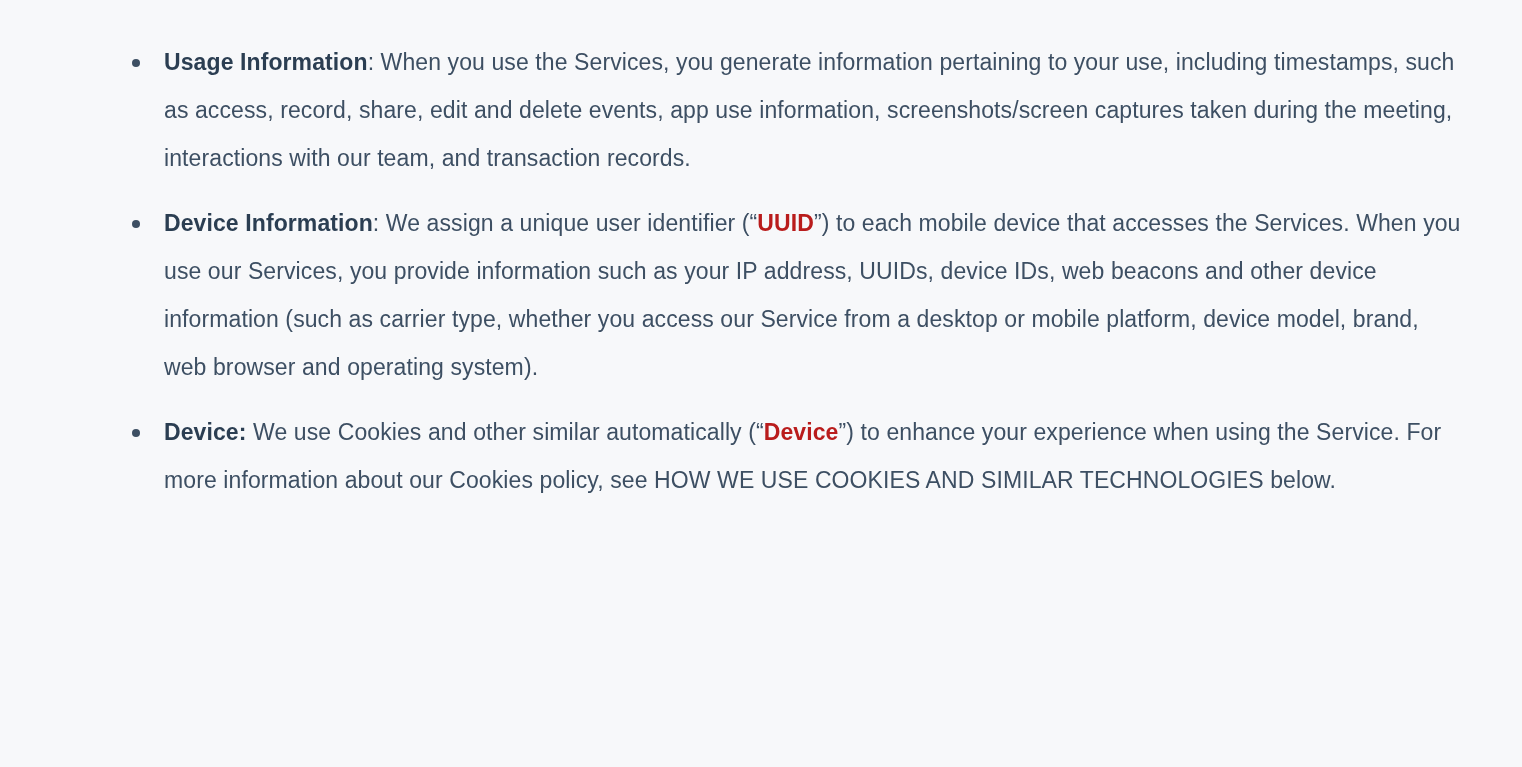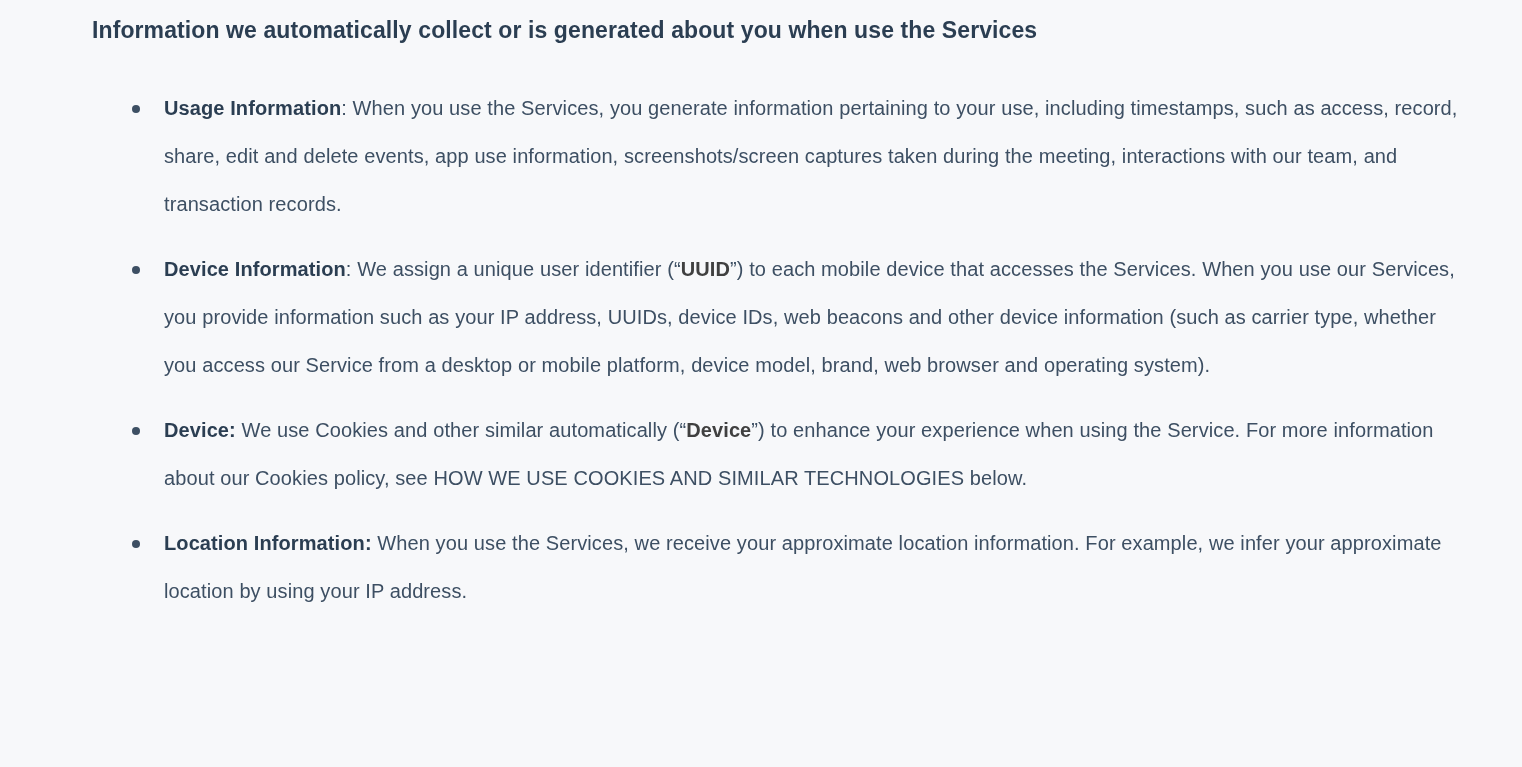--- a/index.html
+++ b/index.html
@@ -33,63 +33,59 @@
   ul.bullet-list {
     list-style: none;
     margin: 0;
     padding: 0;
     padding-top: 38px;
   }
   ul.bullet-list > li {
     position: relative;
     padding-left: 72px;
     margin-bottom: 17px;
-    font-size: 20px;
+    font-size: 23px;
     line-height: 48px;
     color: #3d4f63;
     letter-spacing: 0.1px;
   }
   ul.bullet-list > li::before {
     content: "";
     position: absolute;
     left: 40px;
     top: 21px;
     width: 8px;
     height: 8px;
     border-radius: 50%;
     background: #3d4f63;
   }
   .term {
     font-weight: bold;
     color: #2b3e52;
   }
   .strong-inline {
     font-weight: bold;
-    color: #404040;
+    color: #b91c1c;
   }
 </style>
 </head>
 <body>
 
 <div class="page">
 
-  <h2 class="section-heading">Information we automatically collect or is generated about you when use the Services</h2>
 
   <ul class="bullet-list">
 
     <li>
       <span class="term">Usage Information</span><span>: </span><span>When you use the Services, you generate information pertaining to your use, including timestamps, such as access, record, share, edit and delete events, app use information, screenshots/screen captures taken during the meeting, interactions with our team, and transaction records.</span><span class="strong-inline"></span><span></span>
     </li>
 
     <li>
       <span class="term">Device Information</span><span>: </span><span>We assign a unique user identifier (“</span><span class="strong-inline">UUID</span><span>”) to each mobile device that accesses the Services. When you use our Services, you provide information such as your IP address, UUIDs, device IDs, web beacons and other device information (such as carrier type, whether you access our Service from a desktop or mobile platform, device model, brand, web browser and operating system).</span>
     </li>
 
     <li>
       <span class="term">Device:</span><span> </span><span>We use Cookies and other similar automatically (“</span><span class="strong-inline">Device</span><span>”) to enhance your experience when using the Service. For more information about our Cookies policy, see HOW WE USE COOKIES AND SIMILAR TECHNOLOGIES below.</span>
     </li>
 
-    <li>
-      <span class="term">Location Information:</span><span> </span><span>When you use the Services, we receive your approximate location information. For example, we infer your approximate location by using your IP address.</span><span class="strong-inline"></span><span></span>
-    </li>
 
   </ul>
 </div>
 
 </body></html>

